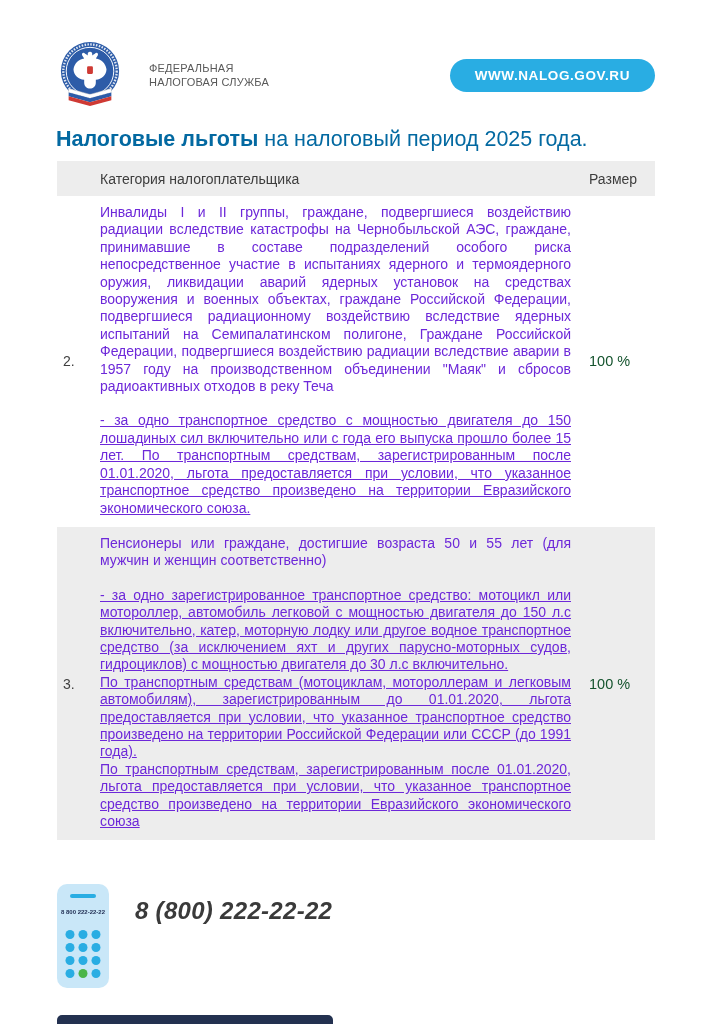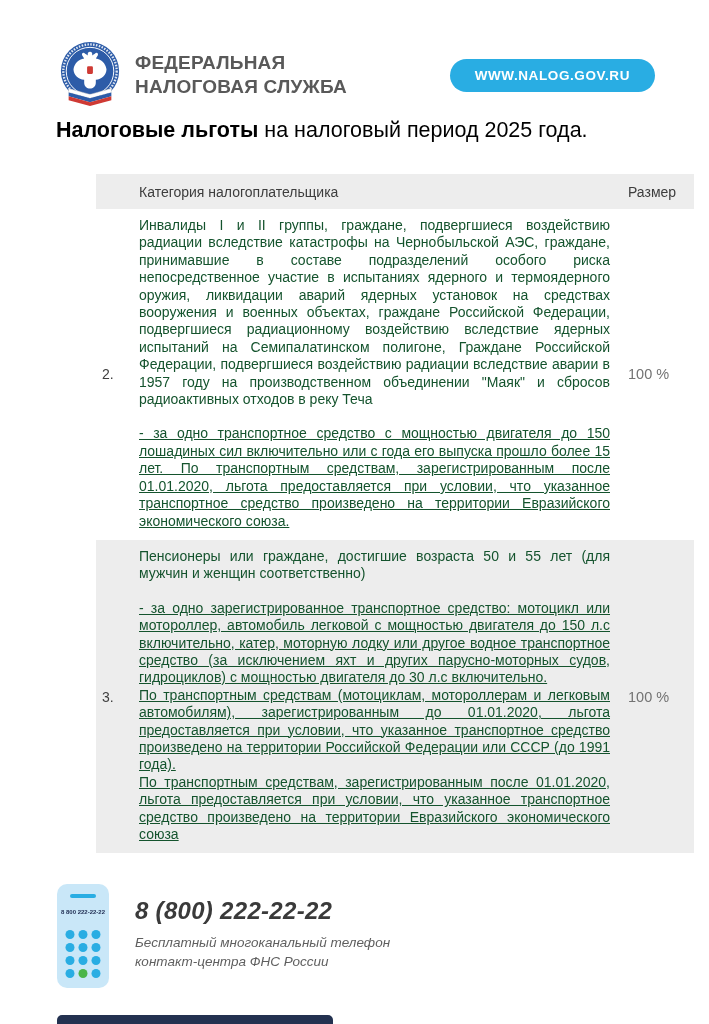--- a/index.html
+++ b/index.html
@@ -9,57 +9,57 @@
     font-family:"Liberation Sans","DejaVu Sans",sans-serif;
     position:relative; overflow:hidden;
     color:#3f3f3f;
   }
   .topbar {
     position:absolute; left:57px; top:38px; width:598px; height:74px;
     display:flex; align-items:center;
   }
   .emblem { width:66px; height:72px; flex:0 0 auto; }
   .org-name {
-    margin-left:12px;
-    font-size:19px; font-weight:bold; color:#595959;
+    margin-left:26px;
+    font-size:11px; font-weight:normal; color:#595959;
     line-height:1.28; letter-spacing:0.2px;
   }
   .site-btn {
     margin-left:auto;
     background:var(--accent-blue,#29ade3); color:#ffffff;
     font-family:inherit; font-size:13.5px; font-weight:bold; letter-spacing:0.6px;
     padding:9px 25px; border-radius:18px; border:none; cursor:pointer;
     white-space:nowrap;
   }
   .title {
-    position:absolute; left:56px; top:118px; width:600px;
-    font-size:21.5px; color:#000000; font-weight:normal; margin:0;
+    position:absolute; left:56px; top:127px; width:600px;
+    font-size:21.5px; color:#0369a1; font-weight:normal; margin:0;
   }
   .title .t-bold { font-weight:bold; }
-  .tax-table { position:absolute; left:57px; top:174px; width:598px;margin-left:39px; }
+  .tax-table { position:absolute; left:57px; top:161px; width:598px; }
   .t-head {
     display:grid; grid-template-columns:43px 1fr 82px;
     background:var(--row-gray,#ededed);
     height:35px; align-items:center;
     font-size:14px; color:#3d3d3d;
   }
   .t-row { display:grid; grid-template-columns:43px 1fr 82px; }
   .t-row.gray { background:var(--row-gray,#ededed); }
   .cell-num {
     align-self:center; justify-self:start; padding-left:6px;
     font-size:14px; color:#3f3f3f;
   }
   .cell-text {
     padding:8px 2px 10px 0;
-    font-size:14px; line-height:17.4px; color:#14532d;
+    font-size:14px; line-height:17.4px; color:#6d28d9;
     text-align:justify;
   }
   .para { white-space:pre-line; }
   .para + .para { margin-top:17px;text-decoration:underline; }
-  .cell-size { align-self:center; padding-left:16px; font-size:14.5px; color:#737373; }
+  .cell-size { align-self:center; padding-left:16px; font-size:14.5px; color:#14532d; }
   .head-size { padding-left:16px; }
 
   .footer { position:absolute; left:57px; top:884px; display:flex; }
   .phone-icon {
     width:52px; height:104px; flex:0 0 auto;
     background:var(--phone-icon-bg,#c9e7f8); border-radius:10px;
     position:relative;
   }
   .phone-icon .speaker {
     position:absolute; left:13px; top:10px; width:26px; height:4px;
@@ -155,20 +155,16 @@
       <span class="dot"></span>
         <span class="dot"></span>
         <span class="dot"></span>
       <span class="dot"></span>
         <span class="dot green"></span>
         <span class="dot"></span>
     </div>
   </div>
   <div class="footer-text">
     <div class="phone-number">8 (800) 222-22-22</div>
-    <div class="phone-caption">
-      <div>Бесплатный многоканальный телефон</div>
-      <div>контакт-центра ФНС России</div>
-    </div>
   </div>
 </div>
 
 <div class="bottom-bar"></div>
 
 </body></html>

